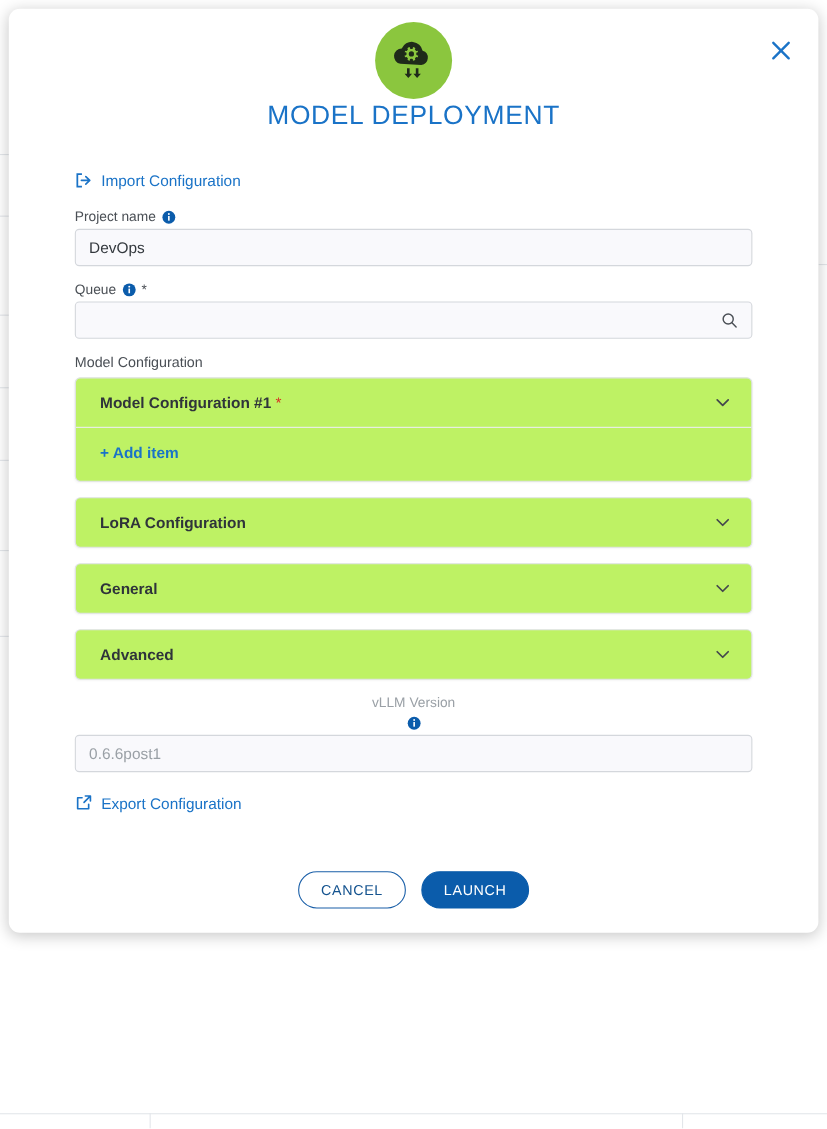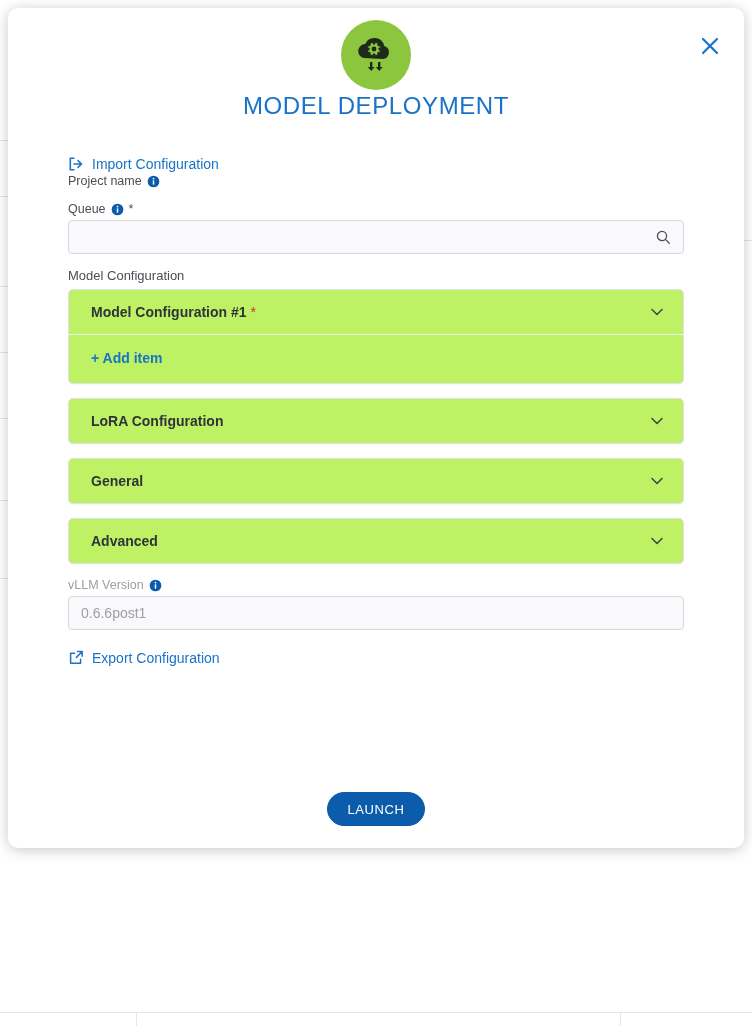--- a/index.html
+++ b/index.html
@@ -92,35 +92,35 @@
     width: 616px;
   }
 
   .link-row {
     display: flex;
     align-items: center;
     gap: 8px;
     color: #1a73c7;
     font-size: 14px;
     cursor: pointer;
-    margin-bottom: 2px;
+    margin-bottom: 18px;
   }
   .link-row.export { margin-top: 20px; margin-bottom: 0; }
   .link-row .icon { display: flex; align-items: center; }
 
   .field { margin-bottom: 14px; }
   .field-label {
     display: flex;
     align-items: center;
     gap: 5px;
     font-size: 12.5px;
     color: #4a4f55;
     margin-bottom: 4px;
   }
-  .field-label.dim { color: #9aa0a6; }
+  .field-label.dim { color: #9aa0a6; flex-direction: column; }
   .req { color: #4a4f55; }
   .info-icon {
     display: inline-flex;
     width: 13px;
     height: 13px;
   }
 
   .input {
     box-sizing: border-box;
     width: 100%;
@@ -285,20 +285,23 @@
       <div class="field-label">
         <span>Project name</span>
         <span class="info-icon">
           <svg width="13" height="13" viewBox="0 0 16 16" aria-hidden="true">
             <circle cx="8" cy="8" r="7.2" fill="#0b5cab"></circle>
             <rect x="7.1" y="6.6" width="1.8" height="5.2" fill="#ffffff"></rect>
             <circle cx="8" cy="4.4" r="1.1" fill="#ffffff"></circle>
           </svg>
         </span>
       </div>
+      <div class="input">
+        <span>DevOps</span>
+      </div>
     </div>
 
 
     <div class="field">
       <div class="field-label">
         <span>Queue</span>
         <span class="info-icon">
           <svg width="13" height="13" viewBox="0 0 16 16" aria-hidden="true">
             <circle cx="8" cy="8" r="7.2" fill="#0b5cab"></circle>
             <rect x="7.1" y="6.6" width="1.8" height="5.2" fill="#ffffff"></rect>
@@ -392,16 +395,17 @@
           <path d="M12.6,9.2 v4 h-10 v-10 h4" stroke="#1a73c7" stroke-width="1.5" fill="none" stroke-linecap="round" stroke-linejoin="round"></path>
           <path d="M8.4,7.4 L14,1.8 M9.6,1.6 h4.6 v4.6" stroke="#1a73c7" stroke-width="1.5" fill="none" stroke-linecap="round" stroke-linejoin="round"></path>
         </svg>
       </span>
       <span>Export Configuration</span>
     </div>
 
   </div>
 
   <div class="footer">
+    <div class="btn btn-cancel">CANCEL</div>
     <div class="btn btn-launch">LAUNCH</div>
   </div>
 
 </div>
 
 </body></html>

